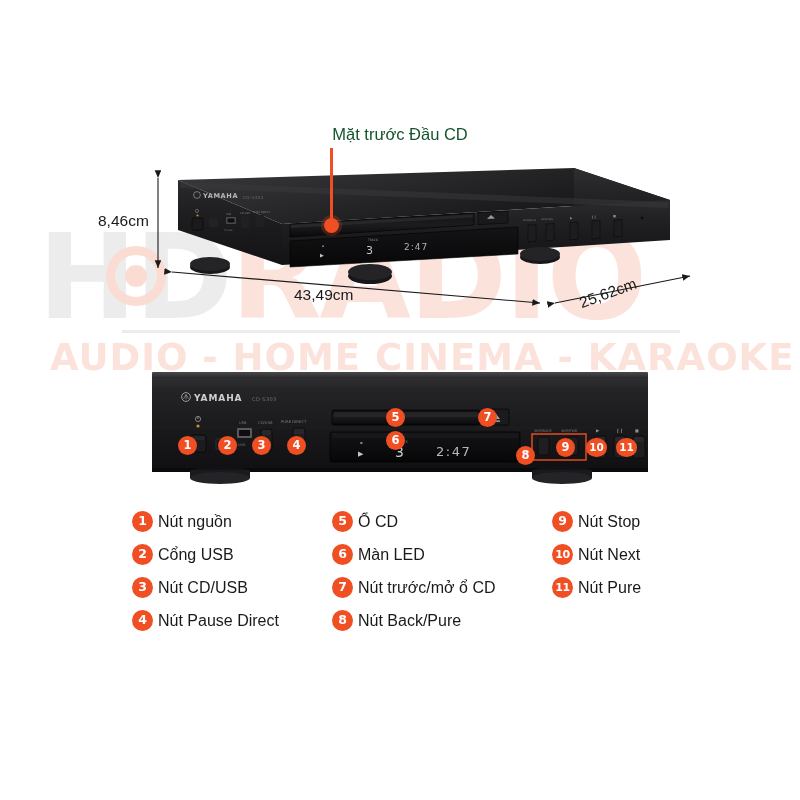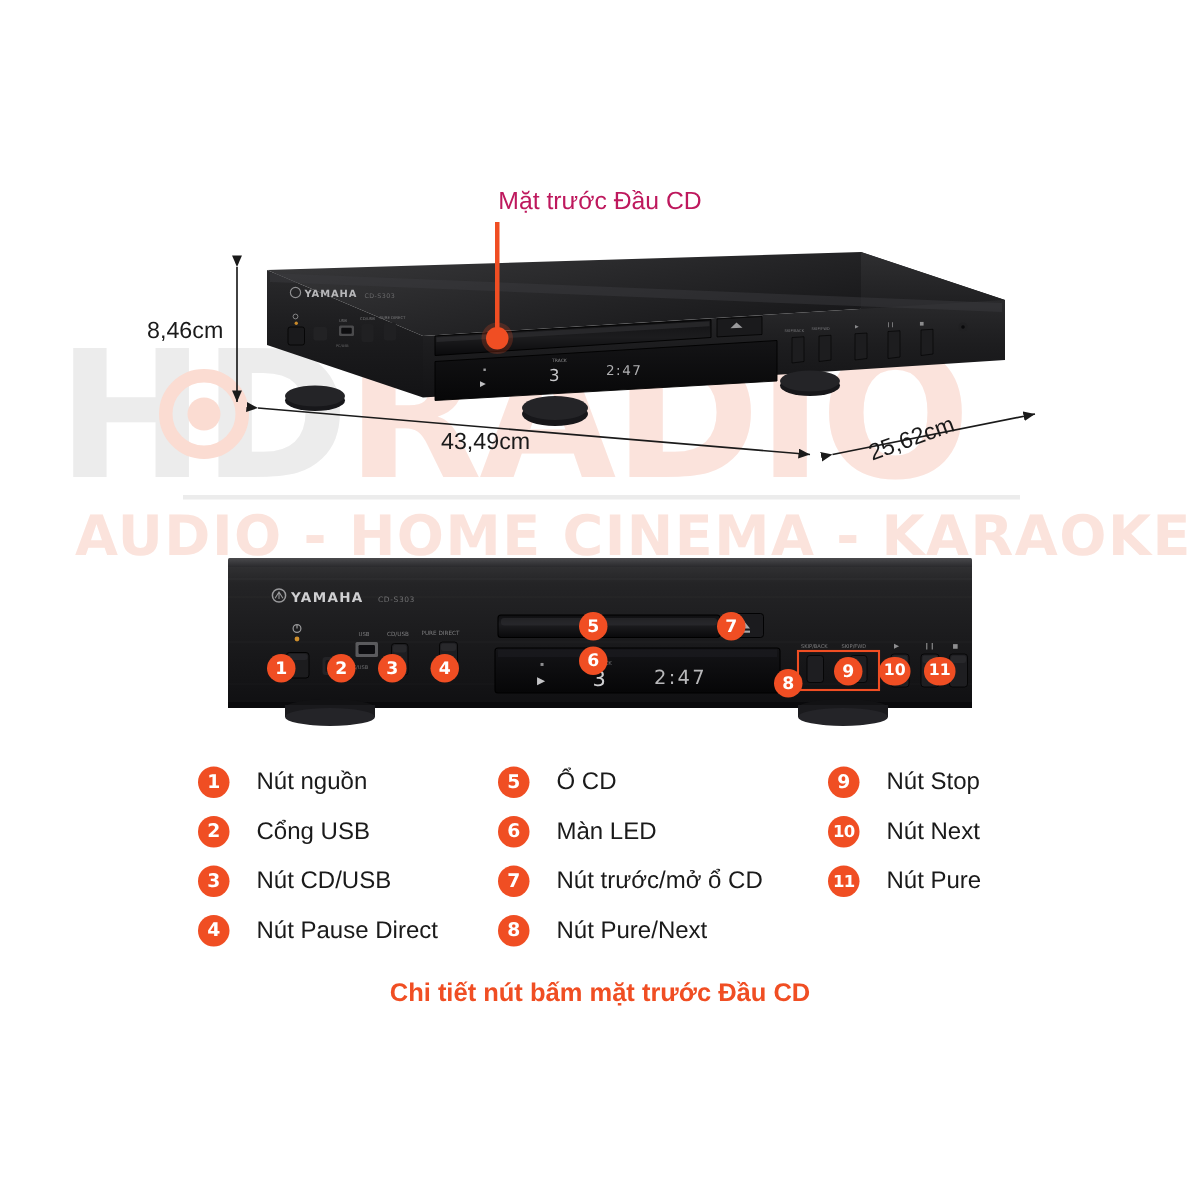--- a/index.html
+++ b/index.html
@@ -66,21 +66,21 @@
     z-index: 3;
   }
 
   
   .callout-title {
     position: absolute;
     left: 0; top: 125px;
     width: 800px;
     text-align: center;
     font-size: 16.5px;
-    color: #be185d;
+    color: #14532d;
     z-index: 6;
   }
   .callout-line {
     position: absolute;
     left: 330px; top: 148px;
     width: 2.5px; height: 76px;
     background: #f04e23;
     z-index: 6;
   }
   .callout-dot {
@@ -166,21 +166,21 @@
     font-weight: bold;
     font-size: 12.5px;
     display: flex;
     align-items: center;
     justify-content: center;
     flex: 0 0 auto;
     line-height: 1;
   }
   .badge-lg.two { font-size: 11px; letter-spacing: -0.5px; }
   .legend-label {
-    margin-left: 18px;
+    margin-left: 5px;
     font-size: 16px;
     color: #1a1a1a;
   }
 
   
   .footer-caption {
     position: absolute;
     left: 0; top: 652px;
     width: 800px;
     text-align: center;
@@ -474,36 +474,35 @@
       <div class="legend-row">
         <div class="badge-lg">6</div>
         <div class="legend-label">Màn LED</div>
       </div>
       <div class="legend-row">
         <div class="badge-lg">7</div>
         <div class="legend-label">Nút trước/mở ổ CD</div>
       </div>
       <div class="legend-row">
         <div class="badge-lg">8</div>
-        <div class="legend-label">Nút Pure/Next</div>
+        <div class="legend-label">Nút Back/Pure</div>
       </div>
     </div>
 
     <div class="legend-col c3">
       <div class="legend-row">
         <div class="badge-lg">9</div>
         <div class="legend-label">Nút Stop</div>
       </div>
       <div class="legend-row">
         <div class="badge-lg two">10</div>
         <div class="legend-label">Nút Next</div>
       </div>
       <div class="legend-row">
         <div class="badge-lg two">11</div>
         <div class="legend-label">Nút Pure</div>
       </div>
     </div>
 
   </div>
 
-  <div class="footer-caption">Chi tiết nút bấm mặt trước Đầu CD</div>
 
 </div>
 
 </body></html>

